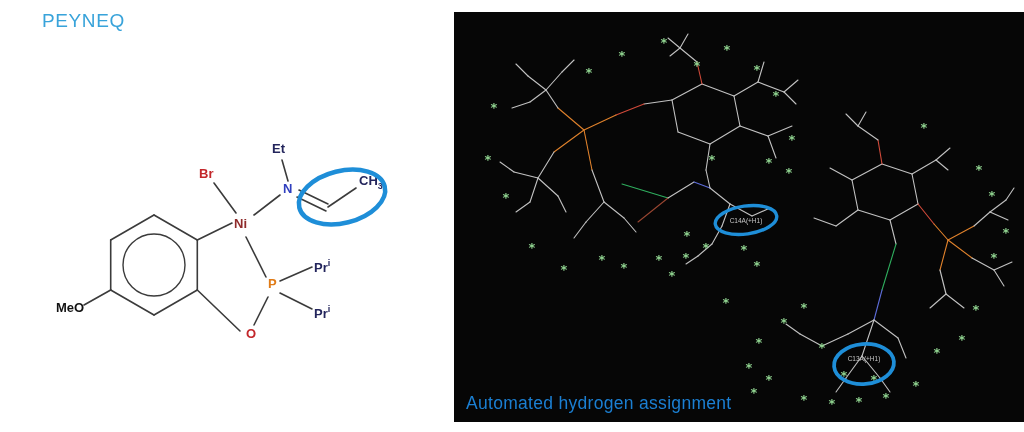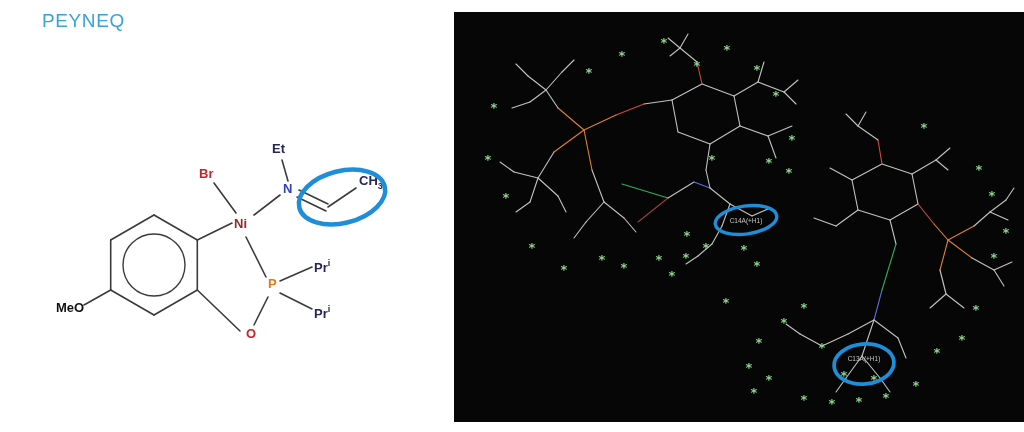--- a/index.html
+++ b/index.html
@@ -223,15 +223,16 @@
           <text x="368" y="340" fill="#8fd28f" font-size="13" font-weight="bold" text-anchor="middle" font-family="&quot;DejaVu Sans&quot;, sans-serif">*</text>
           <text x="390" y="368" fill="#8fd28f" font-size="13" font-weight="bold" text-anchor="middle" font-family="&quot;DejaVu Sans&quot;, sans-serif">*</text>
           <text x="420" y="372" fill="#8fd28f" font-size="13" font-weight="bold" text-anchor="middle" font-family="&quot;DejaVu Sans&quot;, sans-serif">*</text>
           <text x="300" y="385" fill="#8fd28f" font-size="13" font-weight="bold" text-anchor="middle" font-family="&quot;DejaVu Sans&quot;, sans-serif">*</text>
         </g>
       <ellipse class="v-ellipse" cx="292" cy="208" rx="31" ry="14" transform="rotate(-8 292 208)"></ellipse>
       <text class="vlabel" x="292" y="210.5" text-anchor="middle">C14A(+H1)</text>
       <ellipse class="v-ellipse" cx="410" cy="352" rx="30" ry="20" transform="rotate(-5 410 352)" style="stroke-width:3.8px"></ellipse>
       <text class="vlabel" x="410" y="349" text-anchor="middle">C13A(+H1)</text>
     </svg>
+    <div class="viewer-caption">Automated hydrogen assignment</div>
   </div>
 
 </div>
 
 </body></html>

